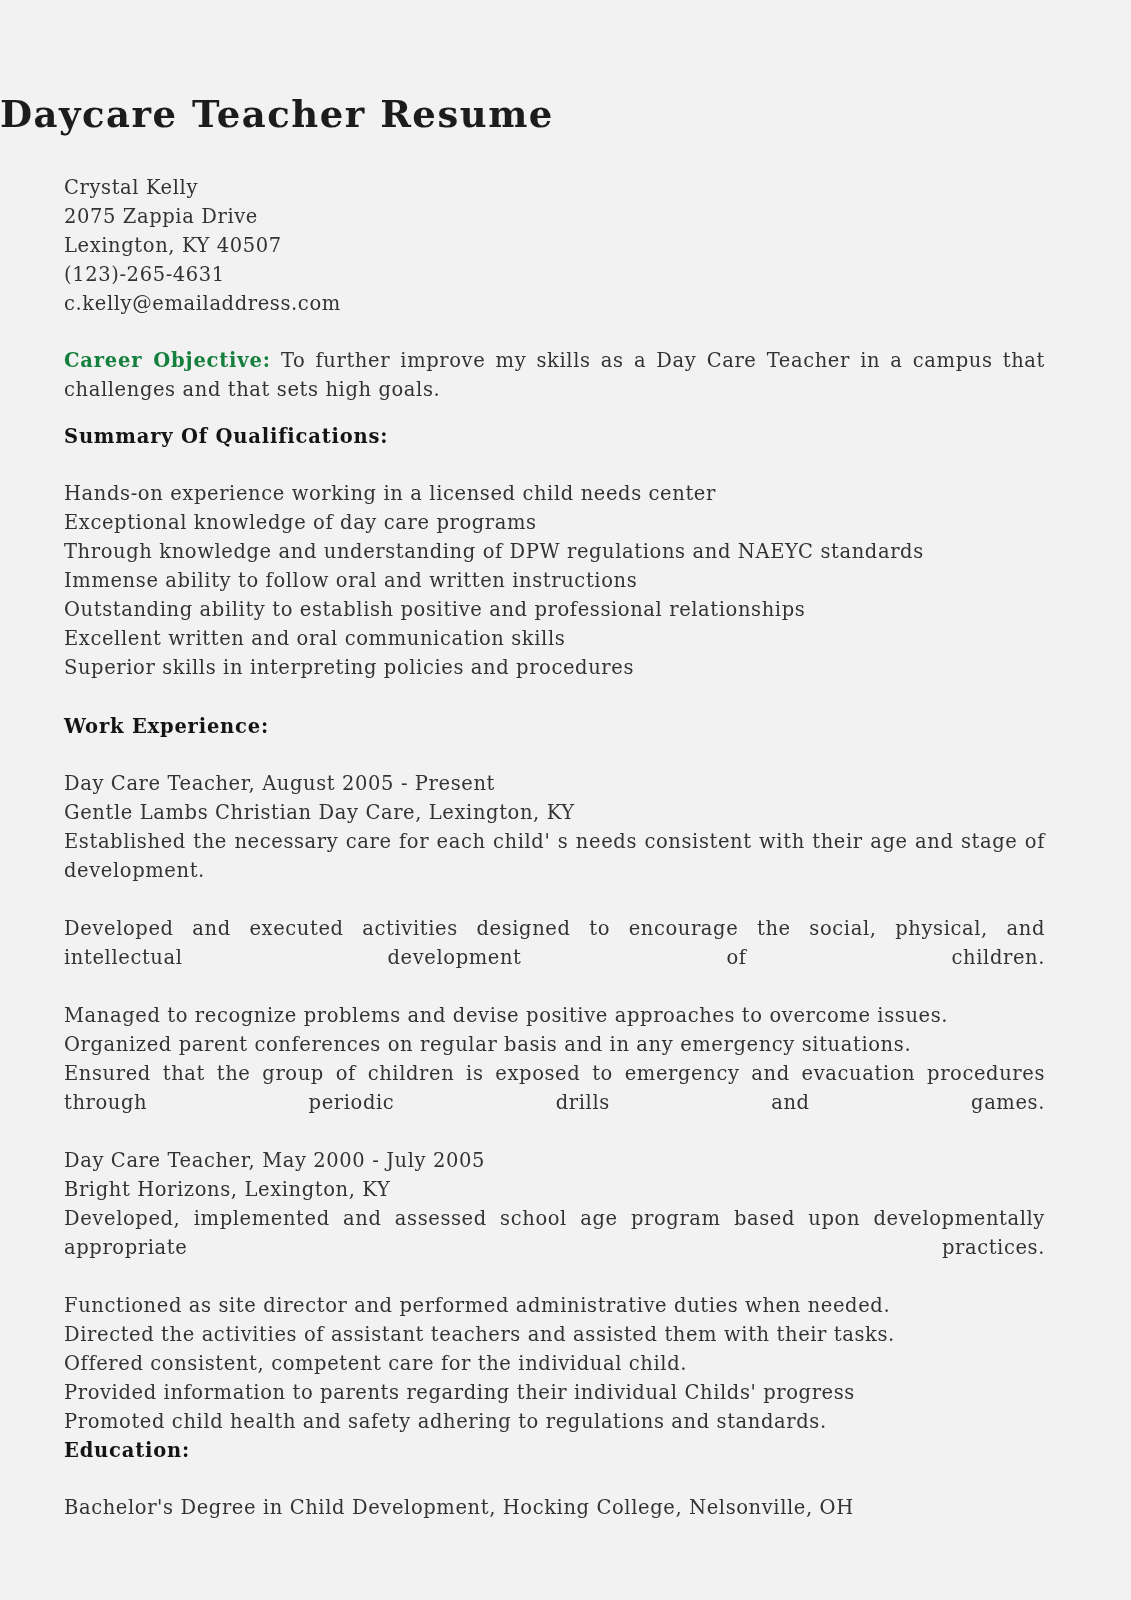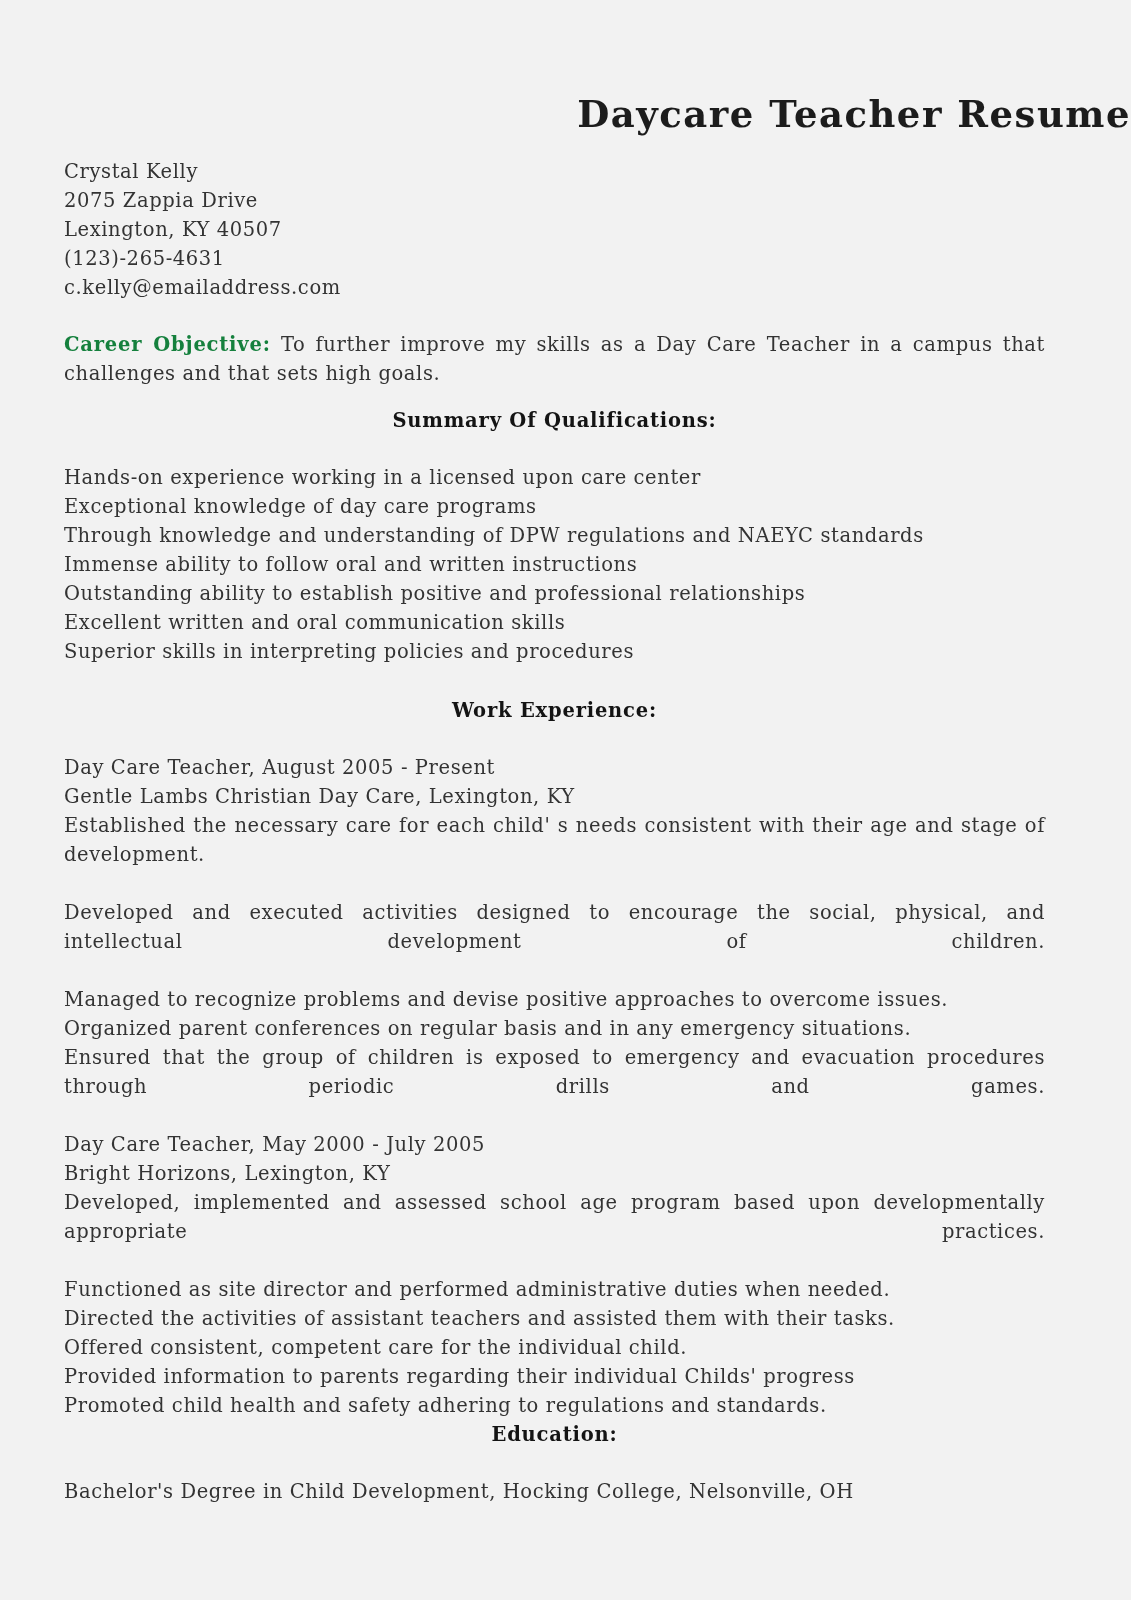--- a/index.html
+++ b/index.html
@@ -15,57 +15,56 @@
     overflow: hidden;
   }
   .page {
     position: relative;
     width: 1131px;
     height: 1600px;
     box-sizing: border-box;
     padding: 0;
   }
   .resume-title {
-    text-align: right;
+    text-align: left;
     font-family: "DejaVu Serif", "Liberation Serif", serif;
     font-weight: 700;
     font-size: 37px;
     letter-spacing: 1.5px;
     color: #1c1c1c;
     margin: 0;
     padding-top: 96px;
     line-height: 1.0;
   }
   .body-block {
     margin: 0 86px 0 64px;
     font-size: 19.5px;
     line-height: 29px;
     color: #333333;
     letter-spacing: 0.6px;
   }
   .contact {
-    margin-top: 24px;
+    margin-top: 40px;
   }
   .contact .line {
     white-space: pre;
   }
   .section-gap-sm { height: 18px; }
   .section-gap-md { height: 28px; }
   .section-gap-lg { height: 30px; }
   .para {
     text-align: justify;
     text-justify: inter-word;
     margin: 0;
     letter-spacing: 0.6px;
   }
   .heading {
     font-weight: 700;
     color: #141414;
     letter-spacing: 0.8px;
-    text-align: center;
   }
   .inline-heading {
     font-weight: 700;
     color: #15803d;
     letter-spacing: 0.8px;
   }
   .list-line {
     margin: 0;
     white-space: normal;
     letter-spacing: 0.6px;
@@ -103,21 +102,21 @@
 
     <p class="para"><span class="inline-heading">Career Objective:</span> <span>To further improve my skills as a Day Care Teacher in a campus that challenges and that sets high goals.</span></p>
 
     <div class="section-gap-sm"></div>
 
     <div class="heading">Summary Of Qualifications:</div>
 
     <div class="section-gap-md"></div>
 
     <div>
-      <div class="list-line">Hands-on experience working in a licensed upon care center</div>
+      <div class="list-line">Hands-on experience working in a licensed child needs center</div>
       <div class="list-line">Exceptional knowledge of day care programs</div>
       <div class="list-line">Through knowledge and understanding of DPW regulations and NAEYC standards</div>
       <div class="list-line">Immense ability to follow oral and written instructions</div>
       <div class="list-line">Outstanding ability to establish positive and professional relationships</div>
       <div class="list-line">Excellent written and oral communication skills</div>
       <div class="list-line">Superior skills in interpreting policies and procedures</div>
     </div>
 
     <div class="section-gap-lg"></div>
 

